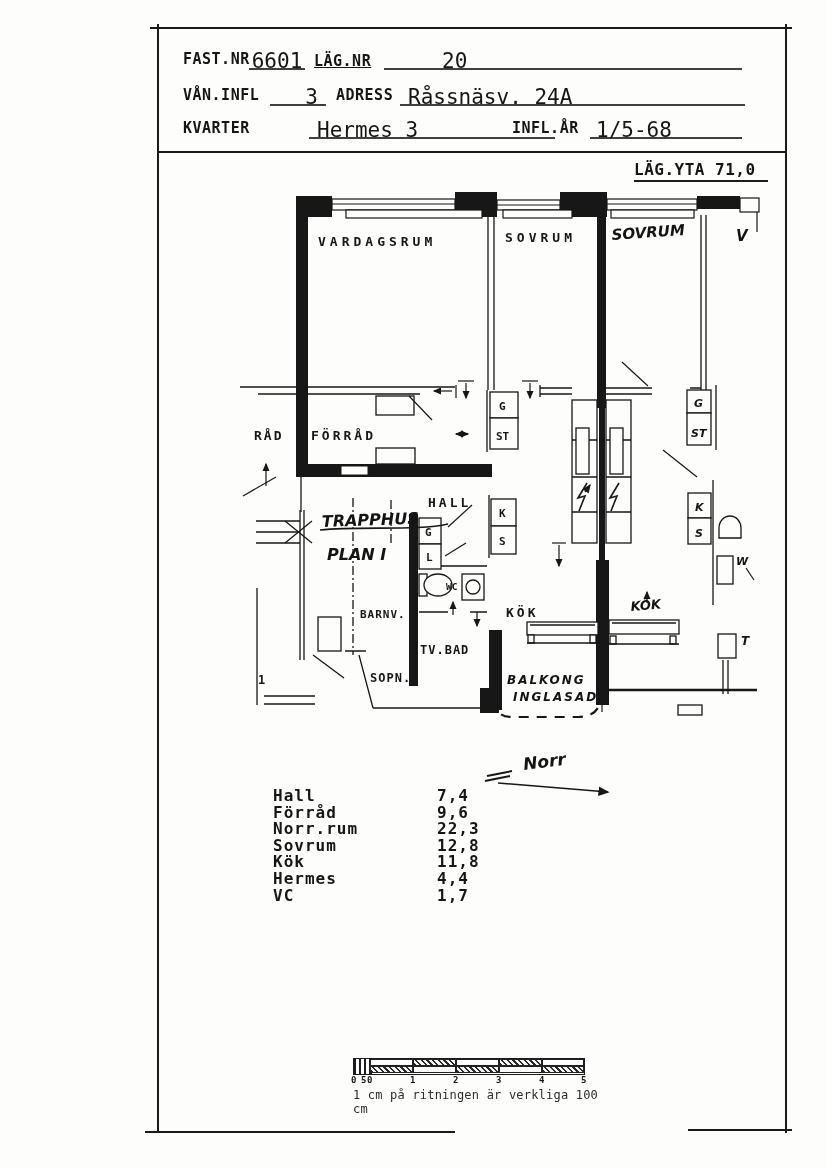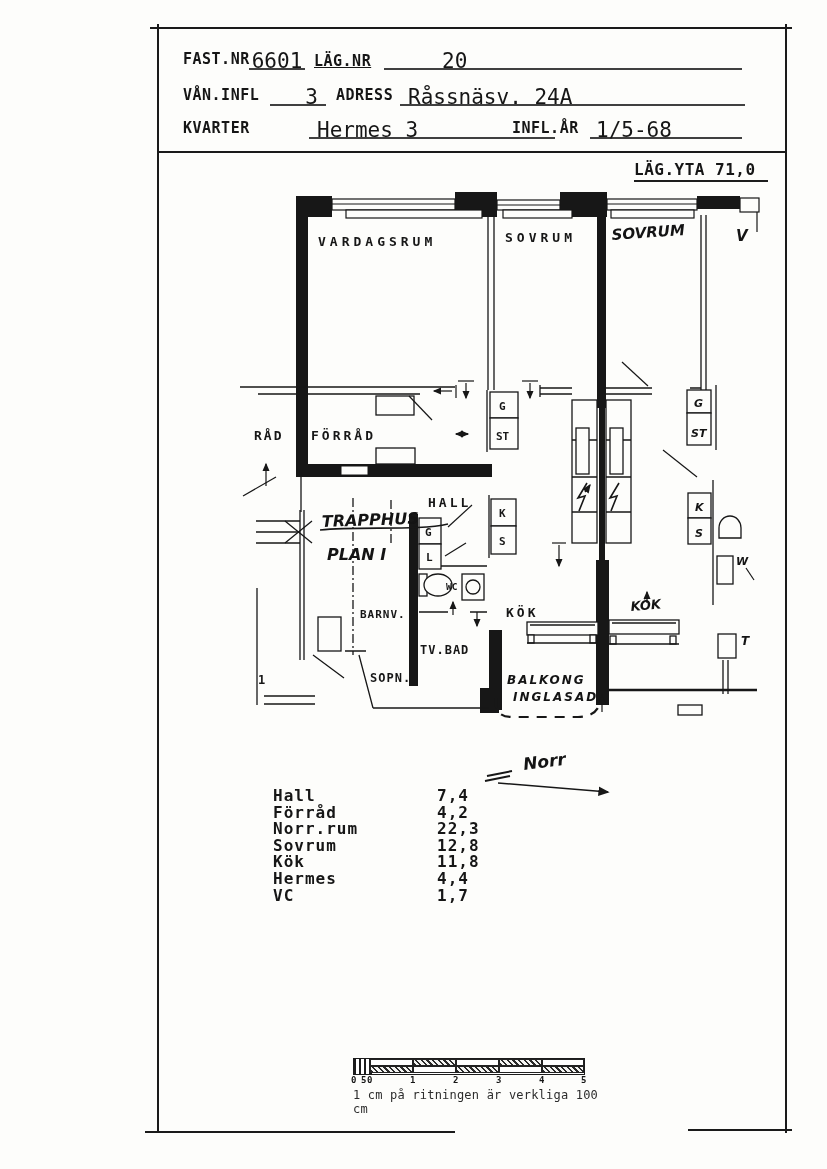--- a/index.html
+++ b/index.html
@@ -241,21 +241,21 @@
 
     <g>
       <text class="hand" x="524" y="770" font-size="17" transform="rotate(-7 524 770)">Norr</text>
       <path d="M498,783 L608,792" fill="none" stroke="#171717" stroke-width="1.6" marker-end="url(#ah)"></path>
       <path d="M487,776 L512,771 M485,781 L510,776" stroke="#171717" stroke-width="2" fill="none"></path>
     </g>
   </svg>
 
   <div class="room-table">
     <div class="room-row"><span class="room-name">Hall</span><span class="room-area">7,4</span></div>
-    <div class="room-row"><span class="room-name">Förråd</span><span class="room-area">4,2</span></div>
+    <div class="room-row"><span class="room-name">Förråd</span><span class="room-area">9,6</span></div>
     <div class="room-row"><span class="room-name">Norr.rum</span><span class="room-area">22,3</span></div>
     <div class="room-row"><span class="room-name">Sovrum</span><span class="room-area">12,8</span></div>
     <div class="room-row"><span class="room-name">Kök</span><span class="room-area">11,8</span></div>
     <div class="room-row"><span class="room-name">Hermes</span><span class="room-area">4,4</span></div>
     <div class="room-row"><span class="room-name">VC</span><span class="room-area">1,7</span></div>
   </div>
 
   <div class="scale-wrap">
     <div class="sbar">
       <div class="block"></div>

